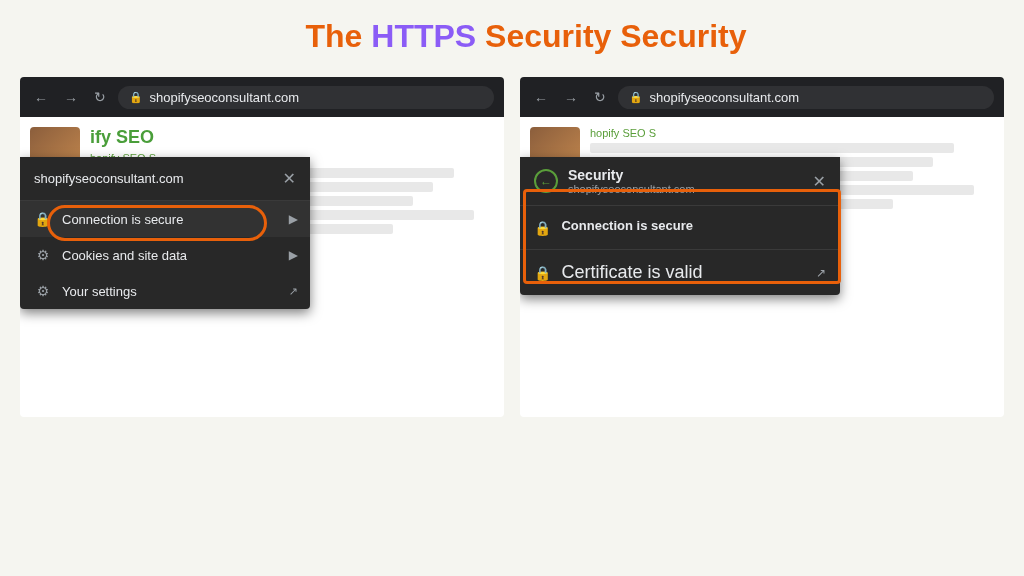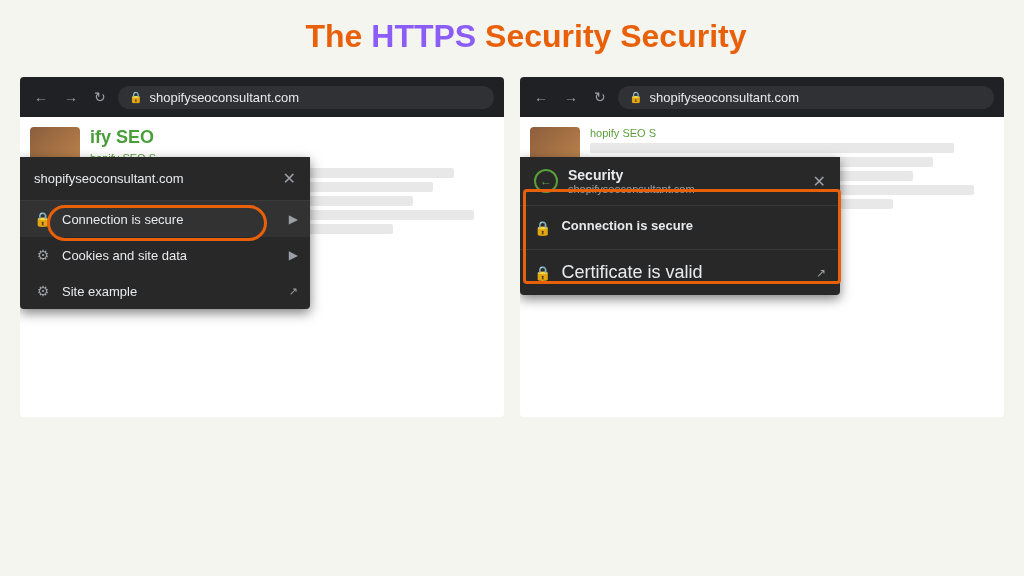--- a/index.html
+++ b/index.html
@@ -363,21 +363,21 @@
           <span>Connection is secure</span>
           <span class="dropdown-item-arrow">▶</span>
         </div>
         <div class="dropdown-item">
           <span class="dropdown-item-icon">⚙</span>
           <span>Cookies and site data</span>
           <span class="dropdown-item-arrow">▶</span>
         </div>
         <div class="dropdown-item">
           <span class="dropdown-item-icon">⚙</span>
-          <span>Site example</span>
+          <span>Your settings</span>
           <span class="dropdown-item-arrow" style="font-size:11px;">↗</span>
         </div>
       </div>
 
       <div class="oval-highlight" style="top: 88px; left: 27px; width: 220px; height: 36px;"></div>
     </div>
   </div>
 
   <div class="panel">
 

